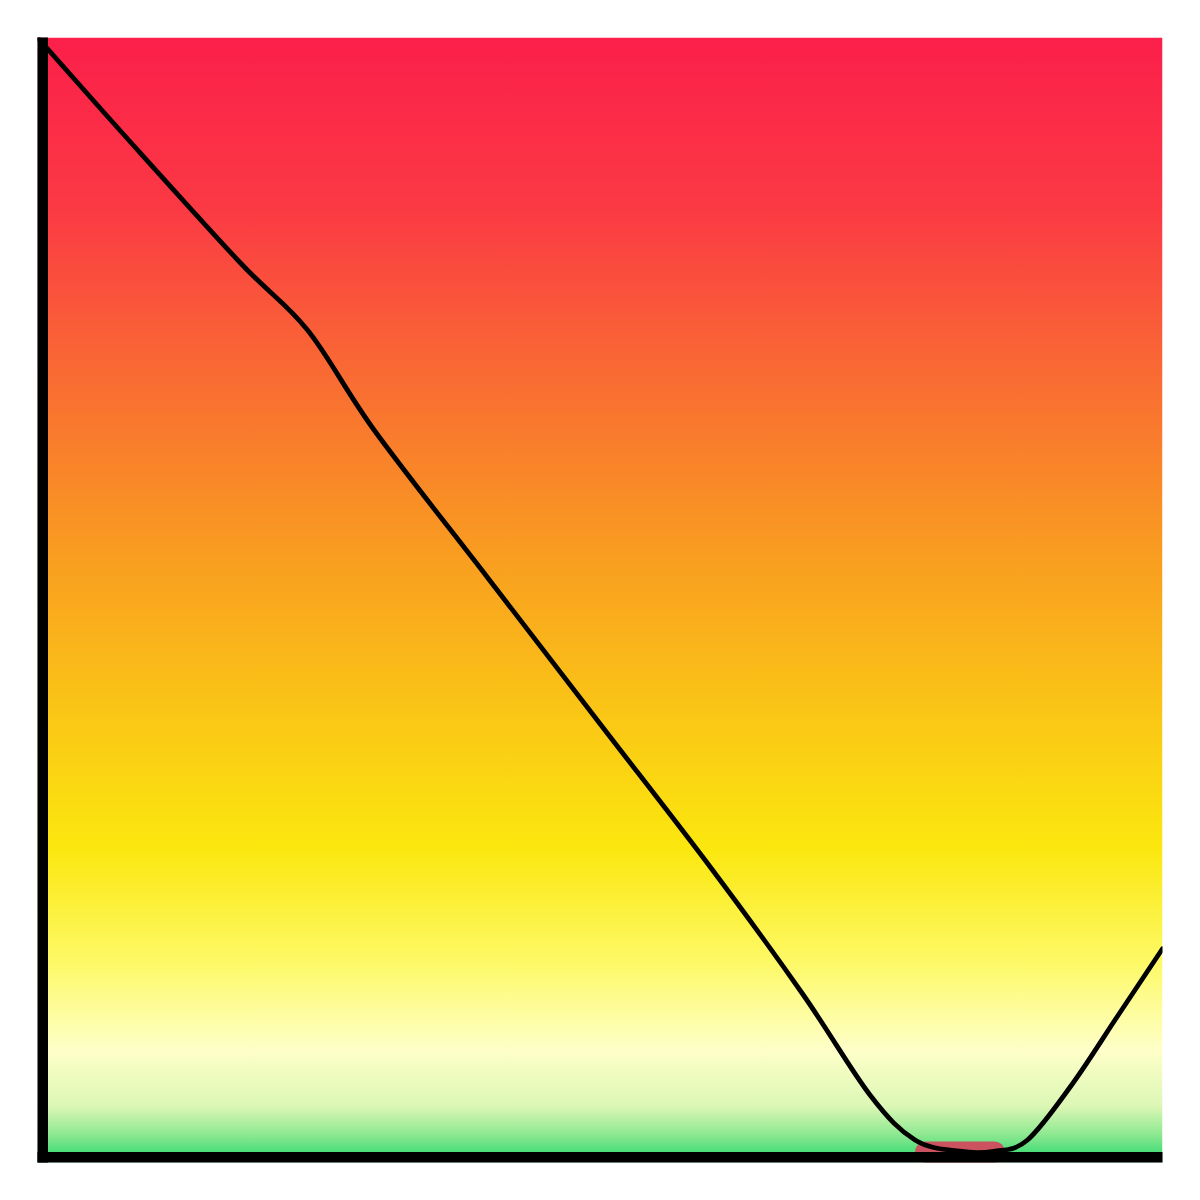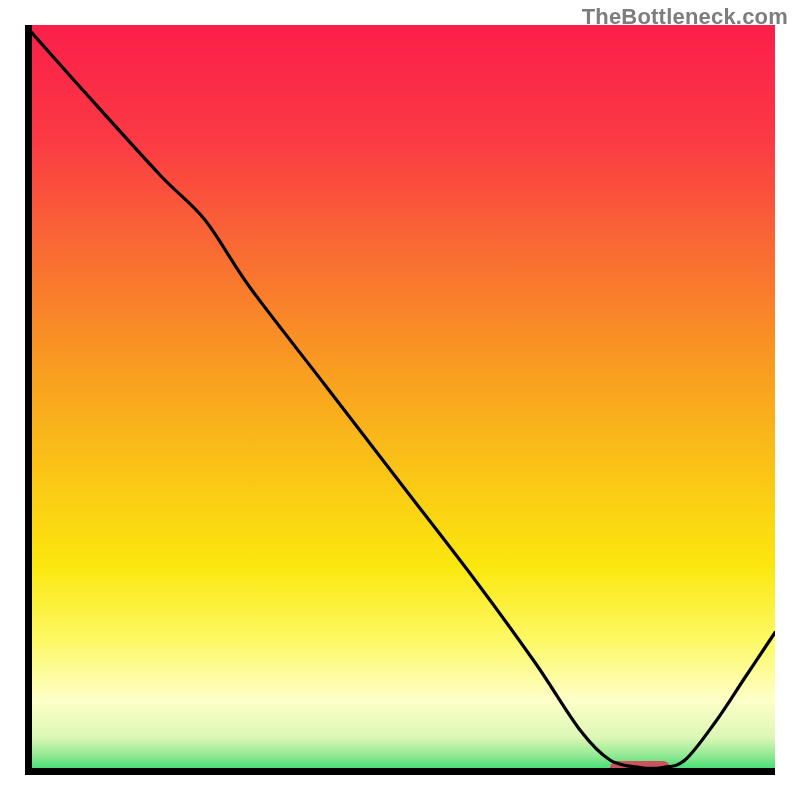--- a/index.html
+++ b/index.html
@@ -60,21 +60,20 @@
     left: 0;
     top: 0;
     width: 100%;
     height: 100%;
   }
 </style>
 </head>
 <body>
 
 <div class="chart-container">
-  <div class="watermark">TheBottleneck.com</div>
 
   <div class="plot-area">
 
     <svg class="gradient-bg" viewBox="0 0 750 750" preserveAspectRatio="none">
       <defs>
         <linearGradient id="bgGrad" x1="0" y1="0" x2="0" y2="1">
             <stop offset="0%" stop-color="#fb1f4a"></stop>
             <stop offset="15%" stop-color="#fb3944"></stop>
             <stop offset="30%" stop-color="#f96b33"></stop>
             <stop offset="45%" stop-color="#f99a21"></stop>

